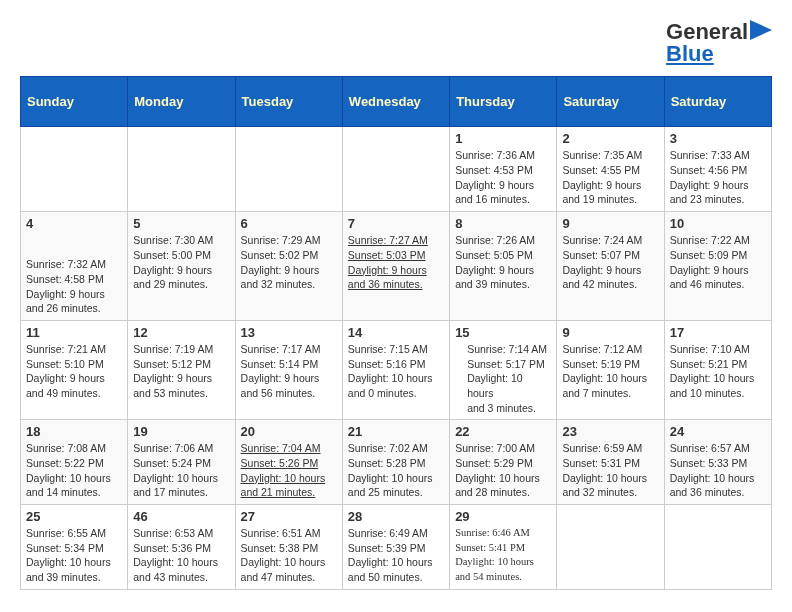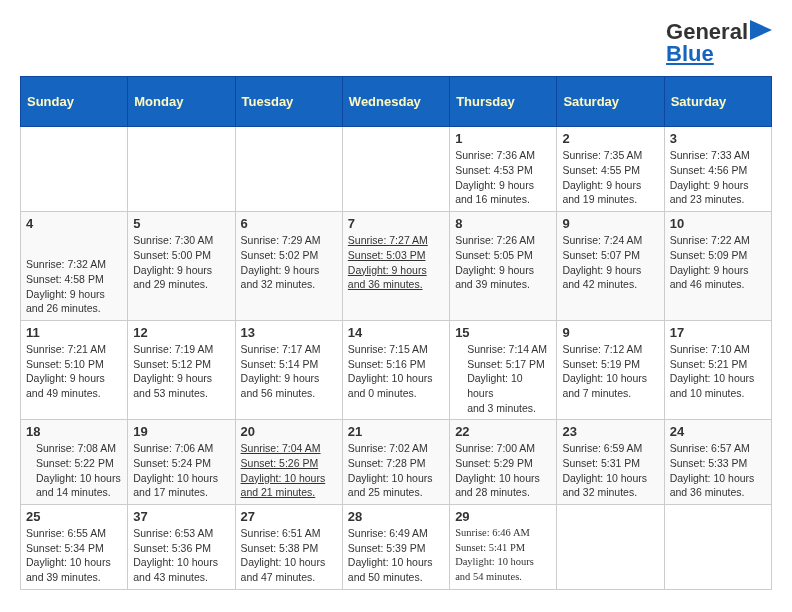--- a/index.html
+++ b/index.html
@@ -247,21 +247,21 @@
             <span class="day-num">17</span>
             <div class="day-info" style="white-space: pre-line;">Sunrise: 7:10 AM
 Sunset: 5:21 PM
 Daylight: 10 hours
 and 10 minutes.</div>
           </td>
         </tr>
         <tr>
           <td>
             <span class="day-num">18</span>
-            <div class="day-info" style="white-space: pre-line; margin-left: 10px;">Sunrise: 7:08 AM
+            <div class="day-info" style="white-space: pre-line;">Sunrise: 7:08 AM
 Sunset: 5:22 PM
 Daylight: 10 hours
 and 14 minutes.</div>
           </td>
           <td>
             <span class="day-num">19</span>
             <div class="day-info" style="white-space: pre-line;">Sunrise: 7:06 AM
 Sunset: 5:24 PM
 Daylight: 10 hours
 and 17 minutes.</div>
@@ -269,21 +269,21 @@
           <td>
             <span class="day-num">20</span>
             <div class="day-info" style="white-space: pre-line; text-decoration: underline;">Sunrise: 7:04 AM
 Sunset: 5:26 PM
 Daylight: 10 hours
 and 21 minutes.</div>
           </td>
           <td>
             <span class="day-num">21</span>
             <div class="day-info" style="white-space: pre-line;">Sunrise: 7:02 AM
-Sunset: 7:28 PM
+Sunset: 5:28 PM
 Daylight: 10 hours
 and 25 minutes.</div>
           </td>
           <td>
             <span class="day-num">22</span>
             <div class="day-info" style="white-space: pre-line;">Sunrise: 7:00 AM
 Sunset: 5:29 PM
 Daylight: 10 hours
 and 28 minutes.</div>
           </td>
@@ -304,21 +304,21 @@
         </tr>
         <tr>
           <td>
             <span class="day-num">25</span>
             <div class="day-info" style="white-space: pre-line;">Sunrise: 6:55 AM
 Sunset: 5:34 PM
 Daylight: 10 hours
 and 39 minutes.</div>
           </td>
           <td>
-            <span class="day-num">37</span>
+            <span class="day-num">46</span>
             <div class="day-info" style="white-space: pre-line;">Sunrise: 6:53 AM
 Sunset: 5:36 PM
 Daylight: 10 hours
 and 43 minutes.</div>
           </td>
           <td>
             <span class="day-num">27</span>
             <div class="day-info" style="white-space: pre-line;">Sunrise: 6:51 AM
 Sunset: 5:38 PM
 Daylight: 10 hours

